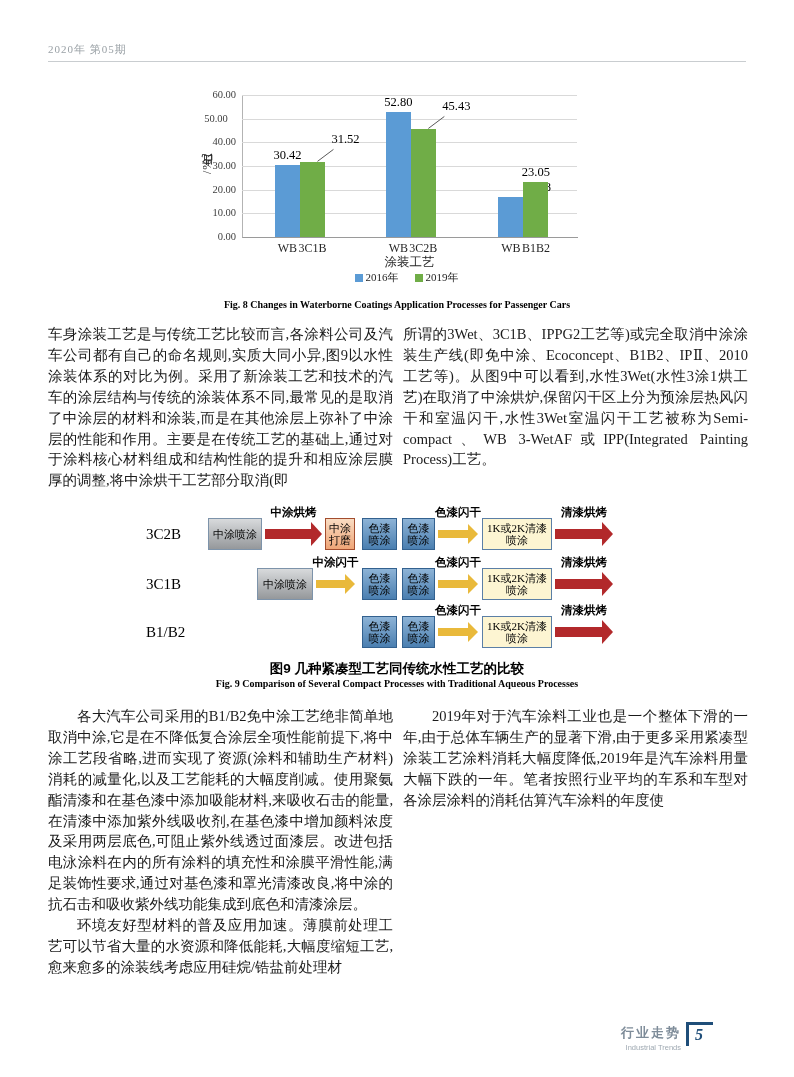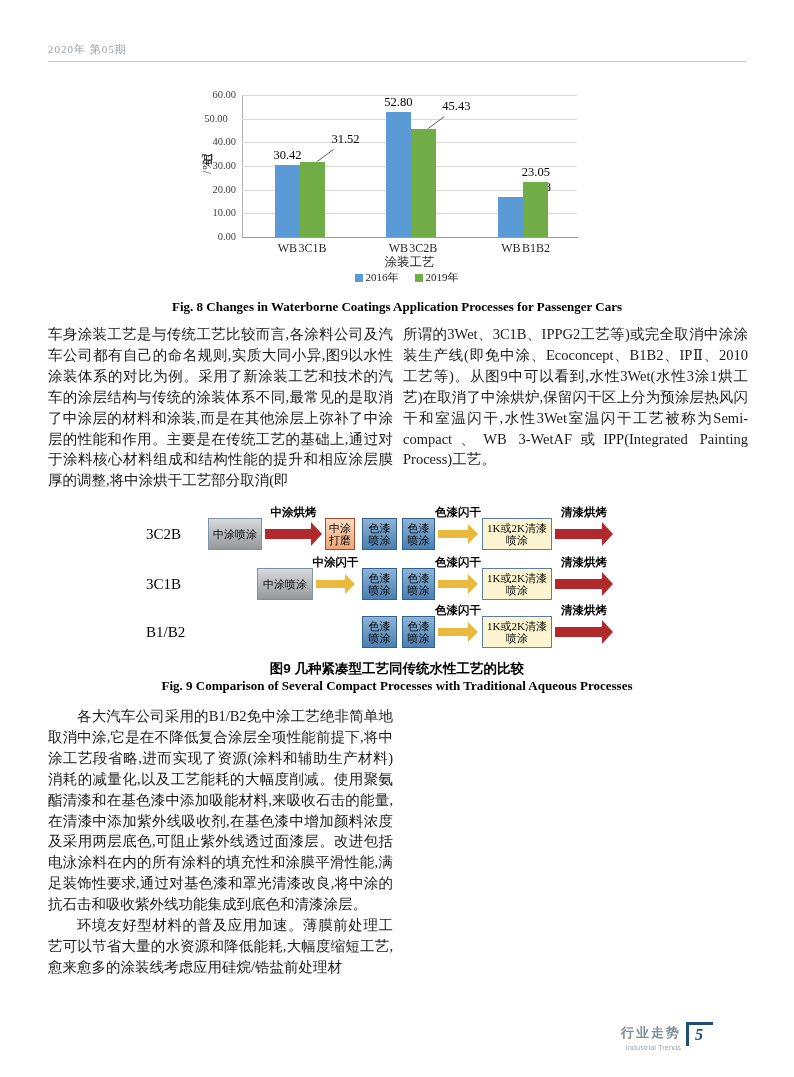--- a/index.html
+++ b/index.html
@@ -22,21 +22,21 @@
                writing-mode:vertical-rl;transform:rotate(180deg);font-size:12px;color:#262626;
                text-align:center;letter-spacing:1px;}
   .chart .xtitle{position:absolute;width:120px;text-align:center;font-size:12.5px;color:#262626;}
   .chart .legend{position:absolute;display:flex;gap:16px;font-size:11px;color:#262626;align-items:center;}
   .chart .legend .item{display:flex;align-items:center;gap:3px;}
   .chart .legend .sw{width:8px;height:8px;display:inline-block;}
   .chart svg{position:absolute;left:0;top:0;pointer-events:none;}
   
   .cap-cn{position:absolute;left:48px;width:698px;text-align:center;font-weight:bold;font-size:13.5px;
           font-family:"Liberation Sans","DejaVu Sans",sans-serif;color:#000;}
-  .cap-en{position:absolute;left:48px;width:698px;text-align:center;font-weight:bold;font-size:13px;
+  .cap-en{position:absolute;left:48px;width:698px;text-align:center;font-weight:bold;font-size:10px;
           font-family:"Liberation Serif",serif;color:#000;}
   
   .cols{position:absolute;left:48px;width:700px;display:flex;gap:10px;}
   .col{width:345px;font-size:14.5px;line-height:20.9px;text-align:justify;}
   .col p{margin:0;}
   .indent{text-indent:2em;}
   .sec-head{font-weight:bold;color:#2E7D4E;font-family:"Liberation Sans","DejaVu Sans",sans-serif;
             font-size:14px;text-align:left;}
   
   .diagram{position:absolute;left:48px;top:498px;width:700px;height:160px;}
@@ -270,20 +270,21 @@
 
   <div class="cap-cn" style="top:660px">图9  几种紧凑型工艺同传统水性工艺的比较</div>
   <div class="cap-en" style="top:678px">Fig. 9  Comparison of Several Compact Processes with Traditional Aqueous Processes</div>
 
   <div class="cols" style="top:706px">
     <div class="col">
       <p class="indent">各大汽车公司采用的B1/B2免中涂工艺绝非简单地取消中涂,它是在不降低复合涂层全项性能前提下,将中涂工艺段省略,进而实现了资源(涂料和辅助生产材料)消耗的减量化,以及工艺能耗的大幅度削减。使用聚氨酯清漆和在基色漆中添加吸能材料,来吸收石击的能量,在清漆中添加紫外线吸收剂,在基色漆中增加颜料浓度及采用两层底色,可阻止紫外线透过面漆层。改进包括电泳涂料在内的所有涂料的填充性和涂膜平滑性能,满足装饰性要求,通过对基色漆和罩光清漆改良,将中涂的抗石击和吸收紫外线功能集成到底色和清漆涂层。</p>
       <p class="indent">环境友好型材料的普及应用加速。薄膜前处理工艺可以节省大量的水资源和降低能耗,大幅度缩短工艺,愈来愈多的涂装线考虑应用硅烷/锆盐前处理材</p>
     </div>
     <div class="col">
+      <p class="indent">2019年对于汽车涂料工业也是一个整体下滑的一年,由于总体车辆生产的显著下滑,由于更多采用紧凑型涂装工艺涂料消耗大幅度降低,2019年是汽车涂料用量大幅下跌的一年。笔者按照行业平均的车系和车型对各涂层涂料的消耗估算汽车涂料的年度使</p>
     </div>
   </div>
 
   <div class="footer">
     <div class="f-labels">
       <div class="f-cn">行业走势</div>
       <div class="f-en">Industrial Trends</div>
     </div>
     <div class="f-page">5</div>
   </div>

